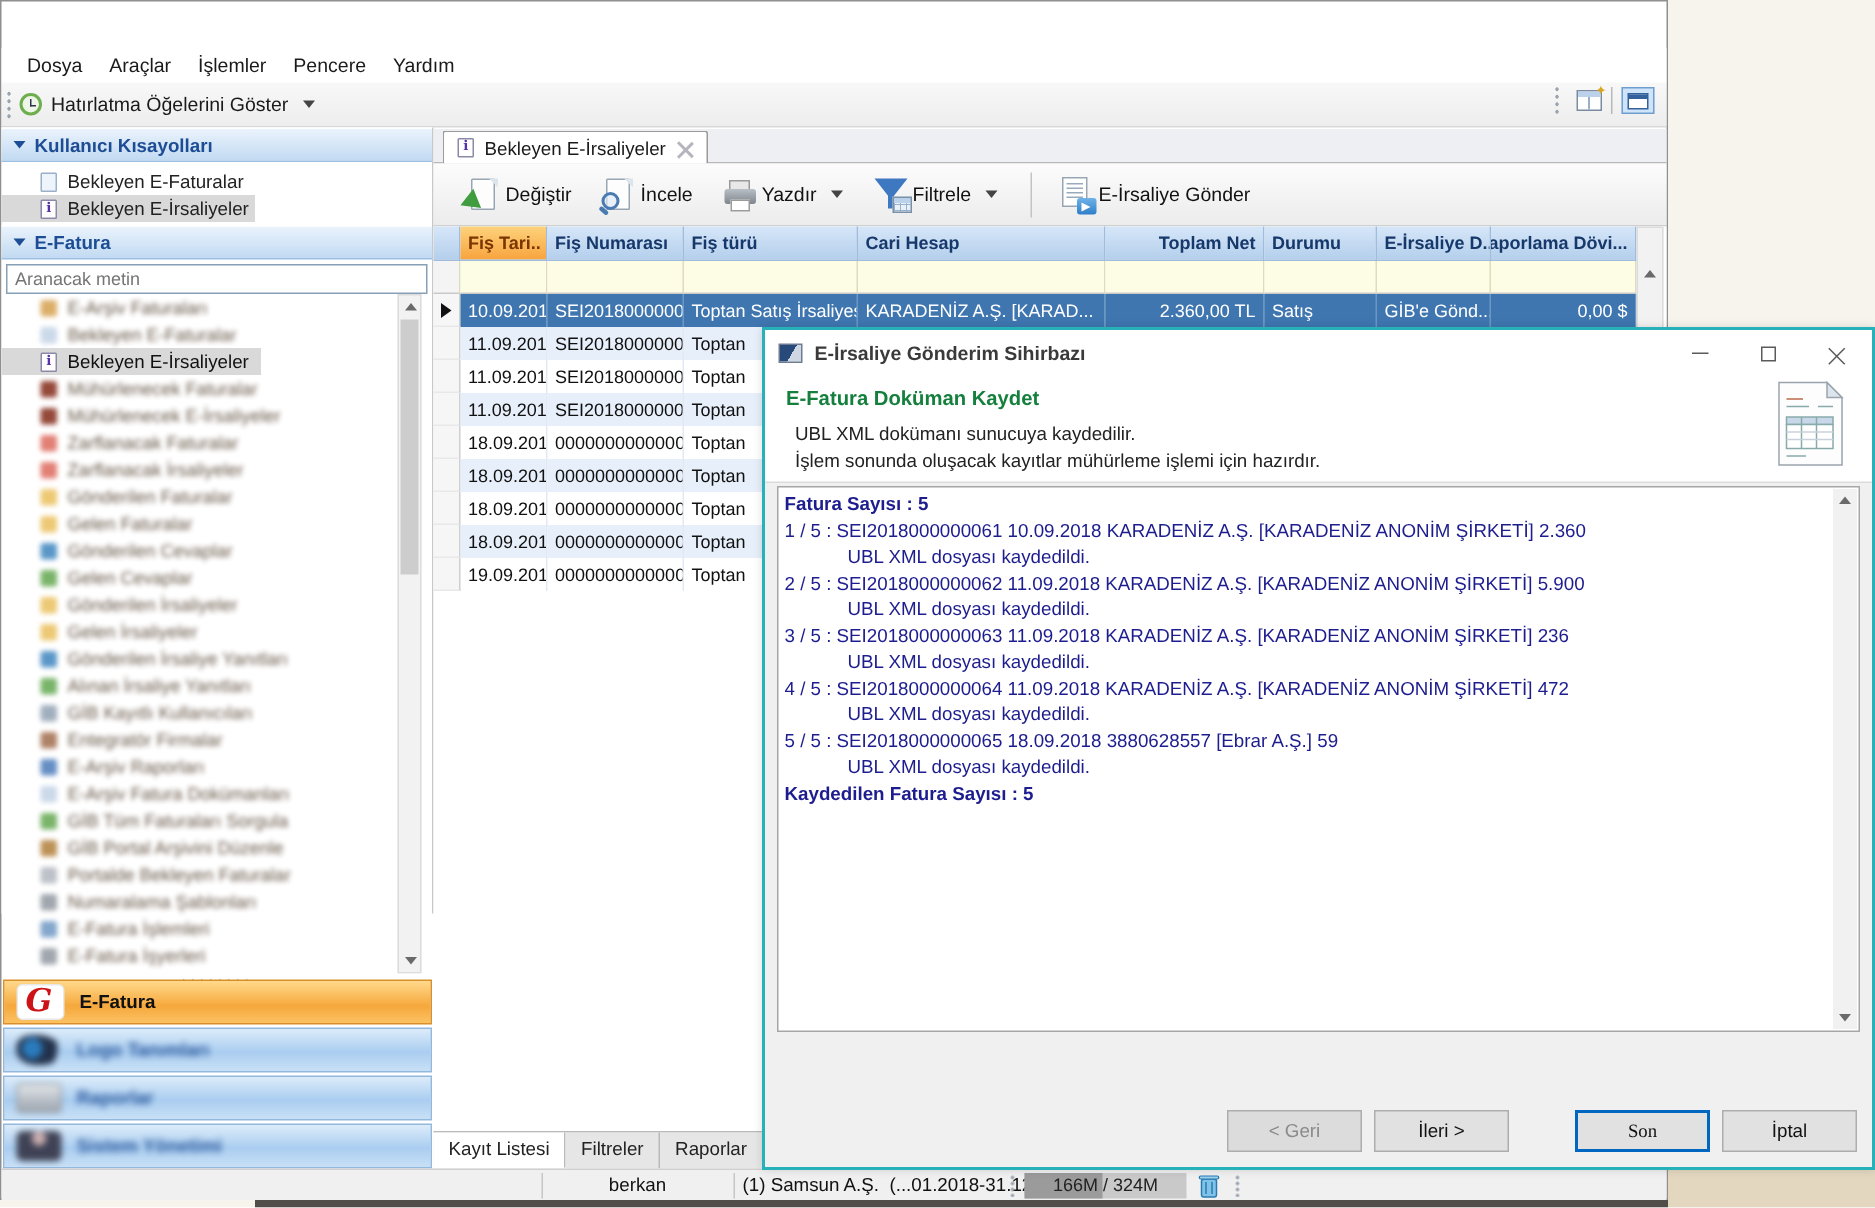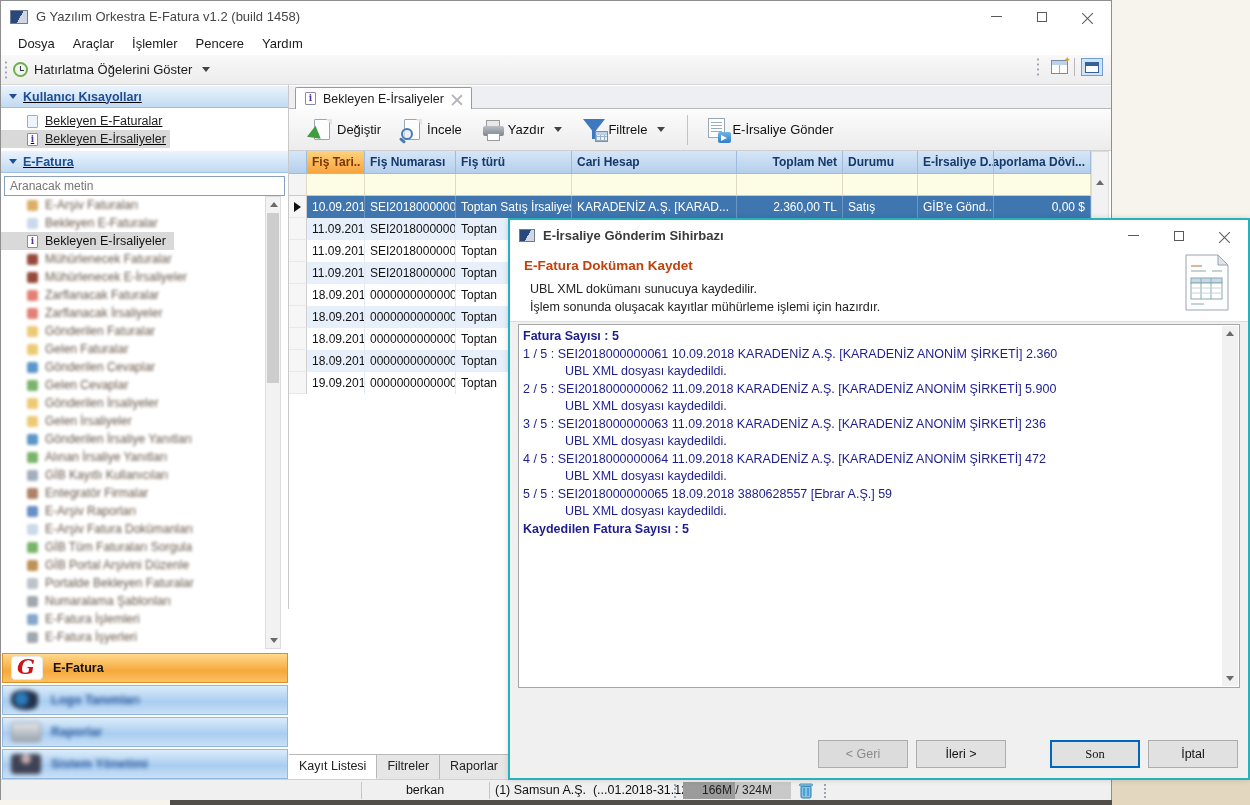--- a/index.html
+++ b/index.html
@@ -34,21 +34,21 @@
   #toolbar-right { position:absolute; right:8px; top:56px; display:flex; align-items:center; gap:6px; }
   .tbl-add-icon { width:17px; height:14px; border:1px solid #7a8aa0; background:
       linear-gradient(#cfe0f2 0 4px,#fff 4px), position:relative; background:#fff; position:relative; }
   .tbl-add-icon::before { content:""; position:absolute; inset:0; background:linear-gradient(#bcd2ea 0 4px,transparent 4px),linear-gradient(90deg,transparent 7px,#9ab0c8 7px 8px,transparent 8px); }
   .tbl-add-icon::after { content:"✦"; position:absolute; right:-4px; top:-6px; font-size:9px; color:#d9a520; }
   .tb-sep { width:1px; height:18px; background:#b8b8b8; }
   .win-layout-icon { width:22px; height:18px; border:1px solid #6f9fd0; background:#cfe4f8; display:flex; align-items:center; justify-content:center; }
   .win-layout-icon .inner { width:14px; height:11px; border:1px solid #34609c; background:linear-gradient(#34609c 0 3px,#fff 3px); }
 
   
-  #sidebar { position:absolute; left:0; top:84px; width:288px; height:524px; background:#fff; border-right:1px solid #c8c8c8;text-decoration:underline; }
+  #sidebar { position:absolute; left:0; top:84px; width:288px; height:524px; background:#fff; border-right:1px solid #c8c8c8; }
   .side-header { height:23px; background:linear-gradient(#eaf3fc,#c2daf2); border-top:1px solid #fff; border-bottom:1px solid #9dc0e4; display:flex; align-items:center; padding-left:8px; gap:6px; }
   .side-header .tri { width:0; height:0; border-left:4px solid transparent; border-right:4px solid transparent; border-top:5px solid #1d4d94; }
   .side-header .htxt { font-size:12.5px; font-weight:bold; color:#1d4d94; }
   #shortcut-list { padding:4px 0 2px 0; }
   .shortcut-item { display:flex; align-items:center; gap:7px; padding:2px 4px 2px 26px; font-size:12.5px; color:#222; width:fit-content; }
   .shortcut-item.selected { background:#d9d9d9; }
   #side-search { margin:3px 3px 2px 3px; width:281px; height:20px; border:1px solid #86a0b8; font-size:12px; color:#8a8a8a; padding:0 5px; font-family:"Liberation Sans",sans-serif; }
   #tree { position:absolute; left:0; top:111px; width:288px; height:453px; overflow:hidden; }
   .tree-item { display:flex; align-items:center; gap:7px; height:18px; padding-left:26px; font-size:12px; color:#5d4a3a; width:fit-content; padding-right:8px; }
   .tree-item.blurred { filter:blur(1.6px); opacity:.92; }
@@ -134,21 +134,21 @@
   #st-mem { position:absolute; left:682px; top:2px; width:108px; height:17px; background:#c9c9c9; }
   #st-mem .fill { position:absolute; left:0; top:0; width:52px; height:17px; background:#9b9b9b; }
   #st-mem .mtxt { position:absolute; inset:0; text-align:center; font-size:12px; line-height:17px; color:#222; }
   #st-trash { position:absolute; left:795px; top:1px; width:20px; height:19px; }
 
   
   #dialog { position:absolute; left:508px; top:218px; width:742px; height:562px; background:#f0f0f0; border:2px solid #27b2ba; box-shadow:0 0 6px #0002; }
   #dlg-titlebar { position:absolute; left:0; top:0; width:738px; height:30px; background:#fff; display:flex; align-items:center; }
   #dlg-title { font-size:13px; color:#3a3a3a;font-weight:bold; }
   #dlg-header { position:absolute; left:0; top:30px; width:738px; height:72px; background:#fff; border-bottom:1px solid #dcdcdc; }
-  #dlg-heading { position:absolute; left:14px; top:8px; font-size:13.5px; font-weight:bold; color:#c2410c; }
+  #dlg-heading { position:absolute; left:14px; top:8px; font-size:13.5px; font-weight:bold; color:#15803d; }
   #dlg-desc1 { position:absolute; left:20px; top:32px; font-size:12.5px; color:#222; }
   #dlg-desc2 { position:absolute; left:20px; top:50px; font-size:12.5px; color:#222; }
   #dlg-doc-icon { position:absolute; right:18px; top:4px; }
   #dlg-log { position:absolute; left:8px; top:104px; width:722px; height:364px; background:#fff; border:1px solid #a6a6a6; }
   #log-lines { position:absolute; left:4px; top:3px; right:20px; bottom:3px; overflow:hidden; }
   .log-line { font-size:12.5px; color:#1d1d8f; line-height:17.5px; white-space:nowrap; }
   .log-line.bold { font-weight:bold; }
   .log-line.indent { padding-left:42px; }
   #log-scroll { position:absolute; right:1px; top:1px; width:17px; height:360px; background:#f0f0f0; }
   #dlg-buttons { position:absolute; right:10px; bottom:10px; display:flex; gap:8px; }
@@ -158,35 +158,20 @@
   .dlg-btn:nth-child(2) { margin-right:36px; }
 </style>
 </head>
 <body>
 
 <div id="stage">
   <div id="desktop-corner"></div>
   <div id="taskbar-strip"></div>
 
   <div id="main-window">
-    <div id="titlebar">
-      <div class="app-icon"></div>
-      <div id="window-title">G Yazılım Orkestra E-Fatura v1.2 (build 1458)</div>
-      <div class="win-controls">
-        <div class="win-btn">
-            <div class="glyph-min"></div>
-          </div>
-        <div class="win-btn">
-            <div class="glyph-max"></div>
-          </div>
-        <div class="win-btn">
-            <div class="glyph-x"></div>
-          </div>
-      </div>
-    </div>
 
     <div id="menubar">
         <div class="menu-item">Dosya</div>
         <div class="menu-item">Araçlar</div>
         <div class="menu-item">İşlemler</div>
         <div class="menu-item">Pencere</div>
         <div class="menu-item">Yardım</div>
       </div>
 
     <div id="main-toolbar">

